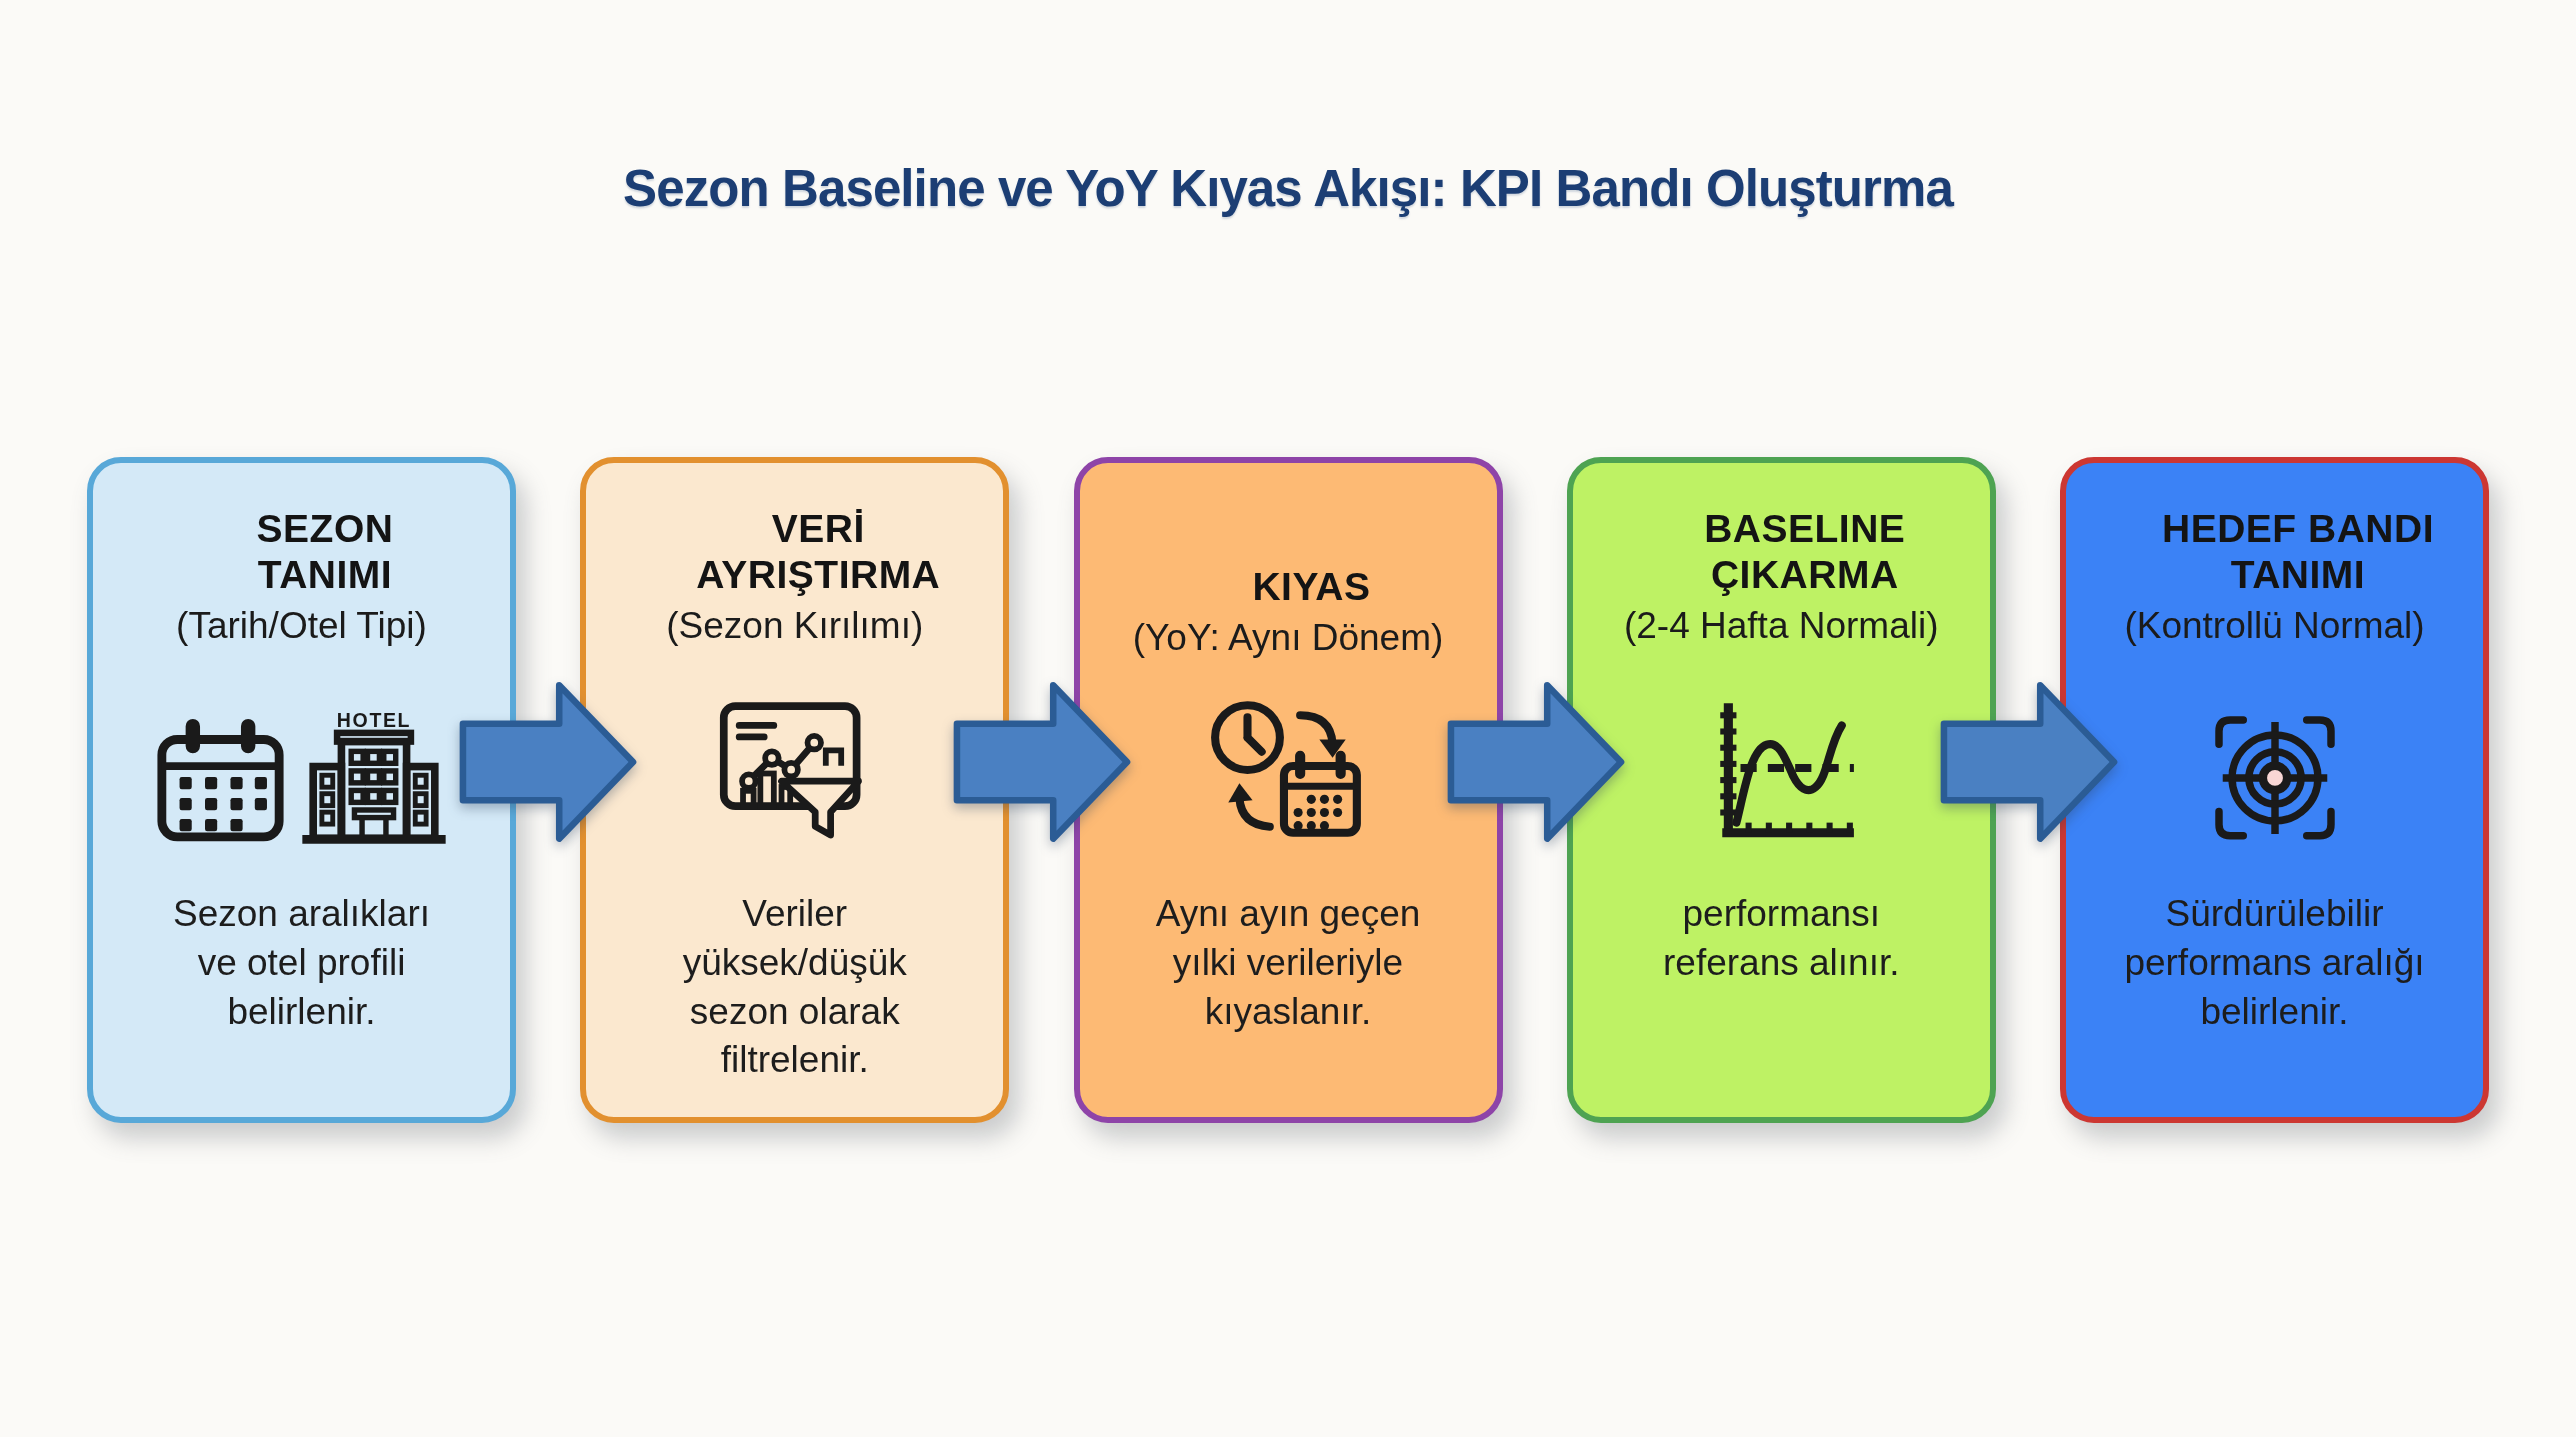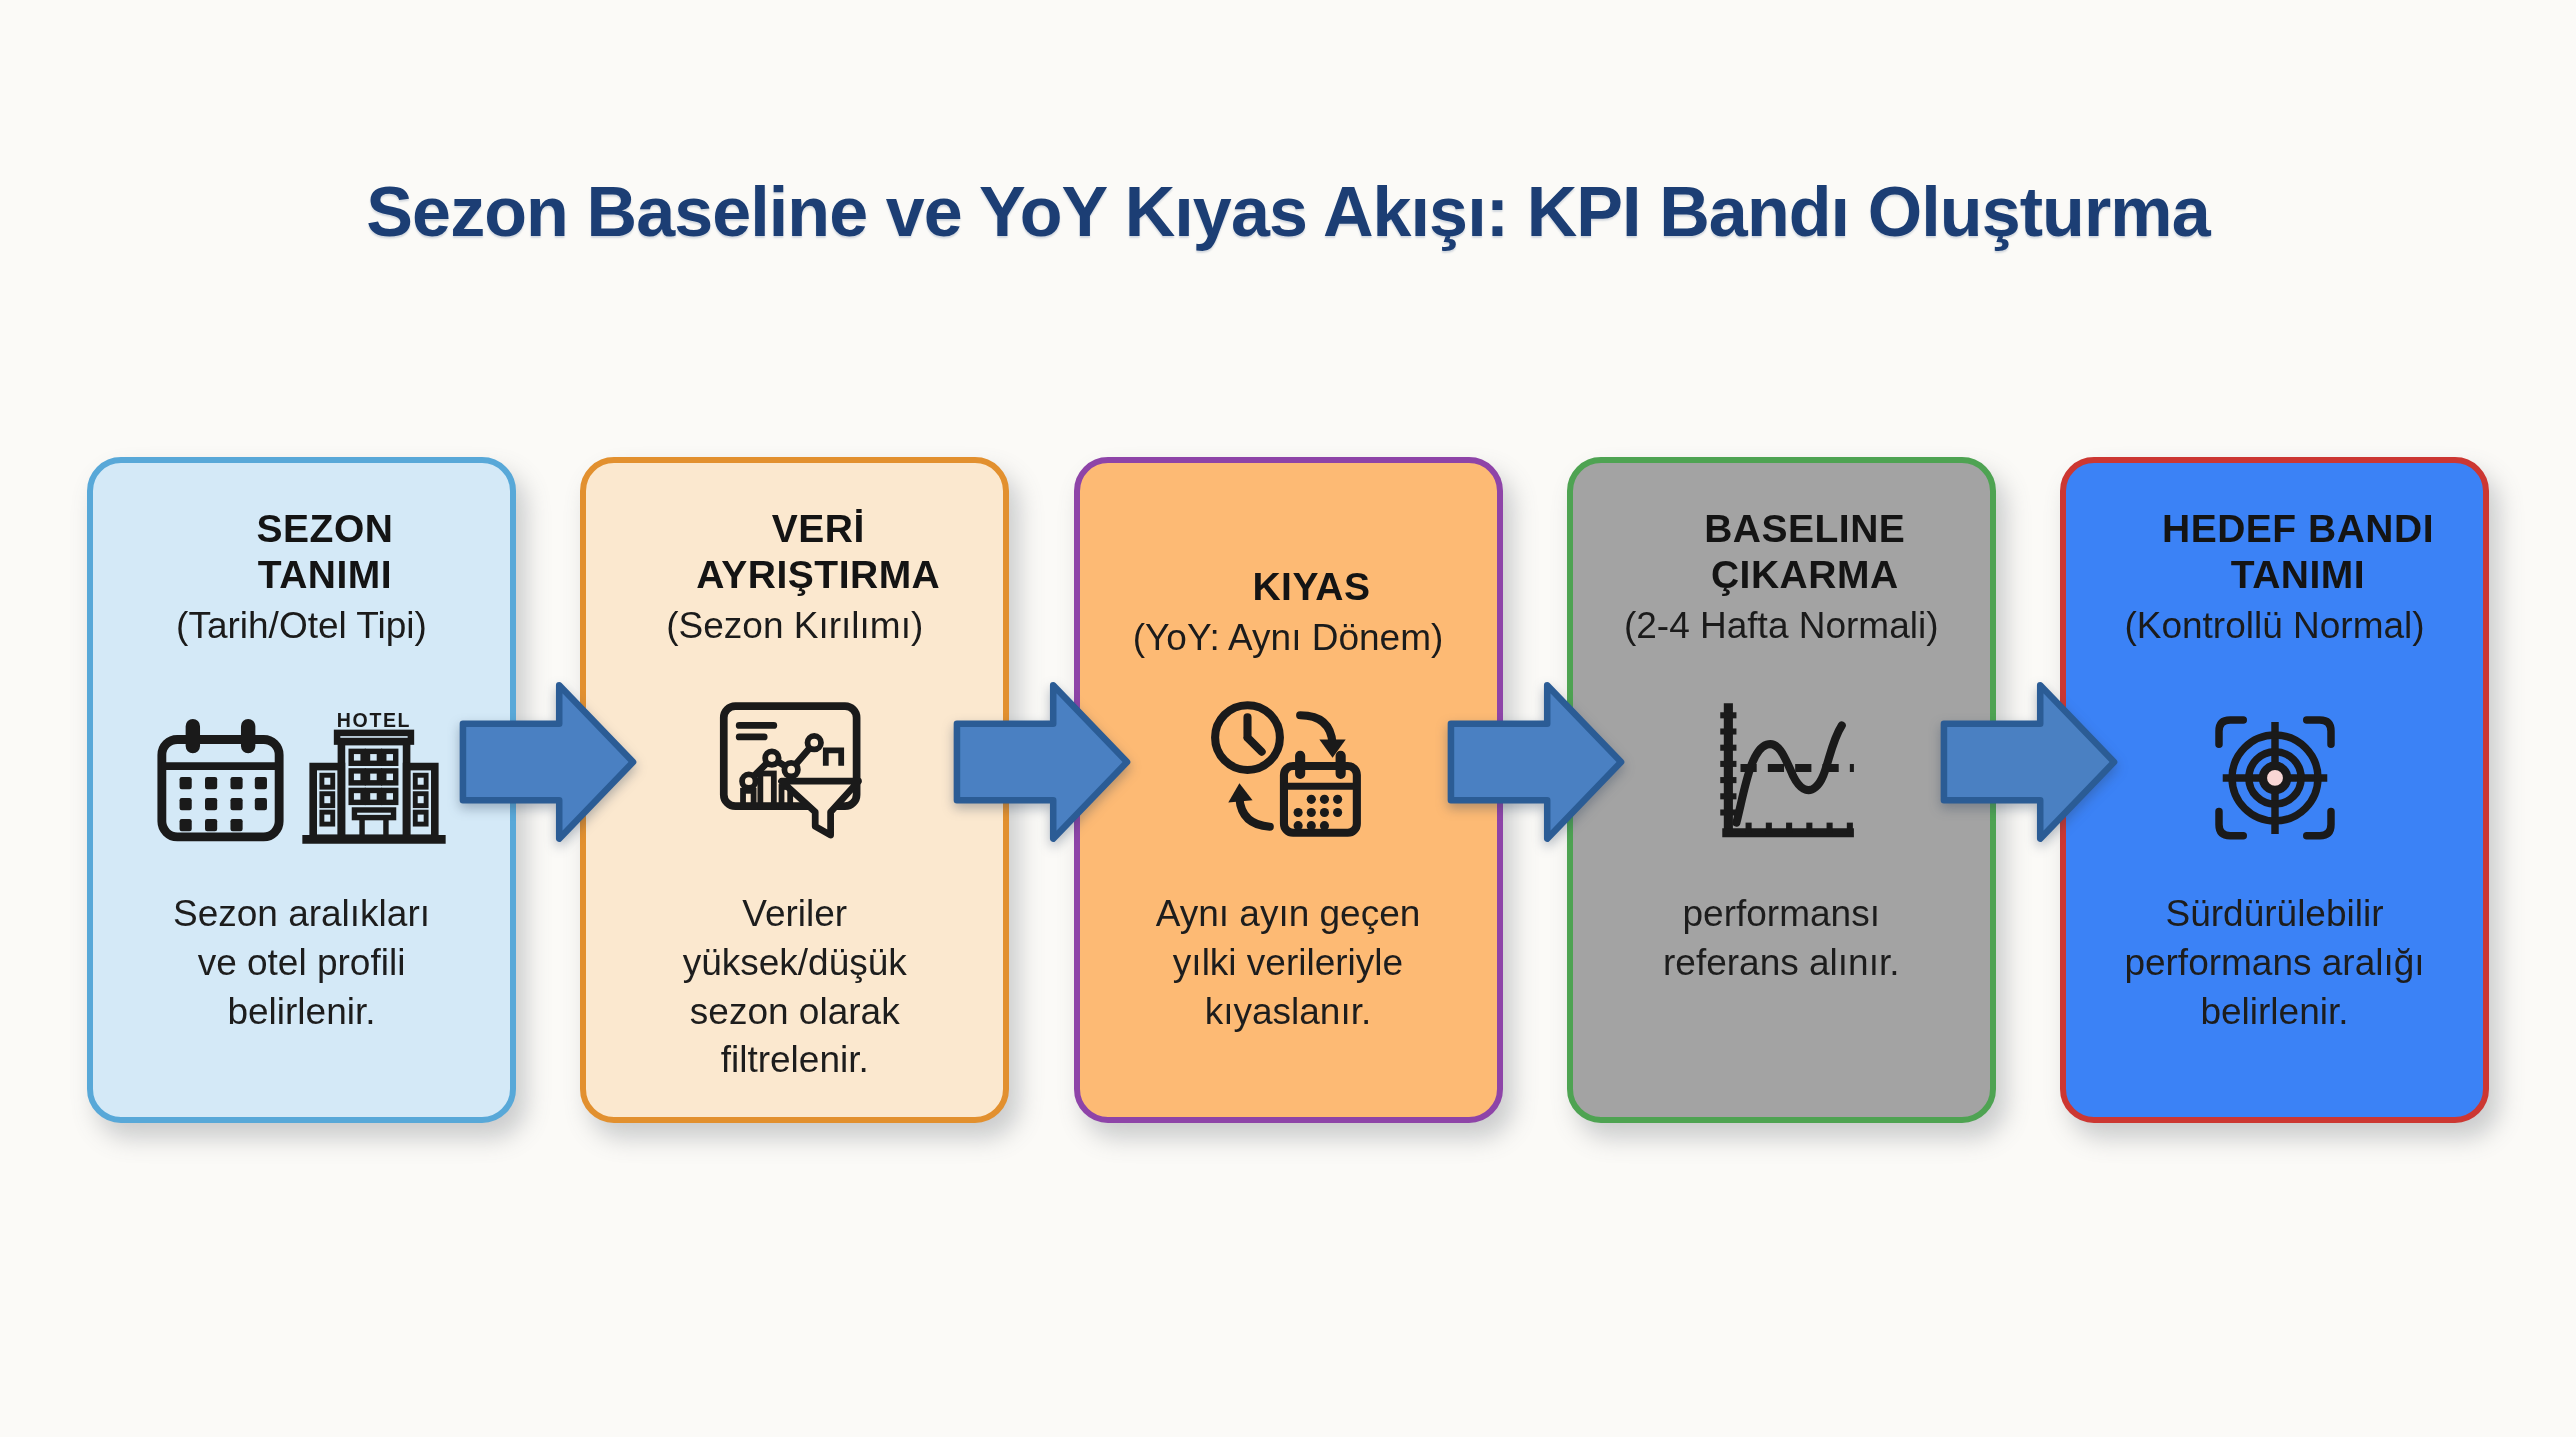--- a/index.html
+++ b/index.html
@@ -14,21 +14,21 @@
     width:2576px;height:1438px;
     background:var(--page-bg);
     font-family:"Liberation Sans","DejaVu Sans",sans-serif;
     position:relative;overflow:hidden;
   }
   .stage{position:absolute;inset:0;}
 
   .page-title{
     position:absolute;top:125px;left:0;width:100%;
     text-align:center;
-    font-size:70px;font-weight:700;letter-spacing:-0.9px;
+    font-size:51px;font-weight:700;letter-spacing:-0.9px;
     color:var(--title-color);
     text-shadow:0 1.9px 1.9px rgba(30,60,110,0.18);
   }
 
   .cards-row{
     position:absolute;left:87px;top:457px;width:2402px;height:666px;
     display:flex;justify-content:space-between;
   }
   .card{
     flex:0 0 429px;height:666px;
@@ -213,21 +213,21 @@
           </g>
         </svg>
       </div>
       <div class="card-desc">
         <span class="dl">Aynı ayın geçen</span>
         <span class="dl">yılki verileriyle</span>
         <span class="dl">kıyaslanır.</span>
       </div>
     </section>
 
-    <section class="card" style="background-color: #a3a3a3; border-color: rgb(78, 163, 82);">
+    <section class="card" style="background-color: #bef264; border-color: rgb(78, 163, 82);">
       <div class="card-header">
         <h2 class="card-title">
           <span class="tl">BASELINE</span>
           <span class="tl">ÇIKARMA</span>
         </h2>
         <div class="card-subtitle">(2-4 Hafta Normali)</div>
       </div>
       <div class="card-icons">
         <svg class="icon" width="162" height="150" viewBox="0 0 160 148" fill="none">
           <path d="M28 6 V134" stroke="currentColor" stroke-width="9"></path>

